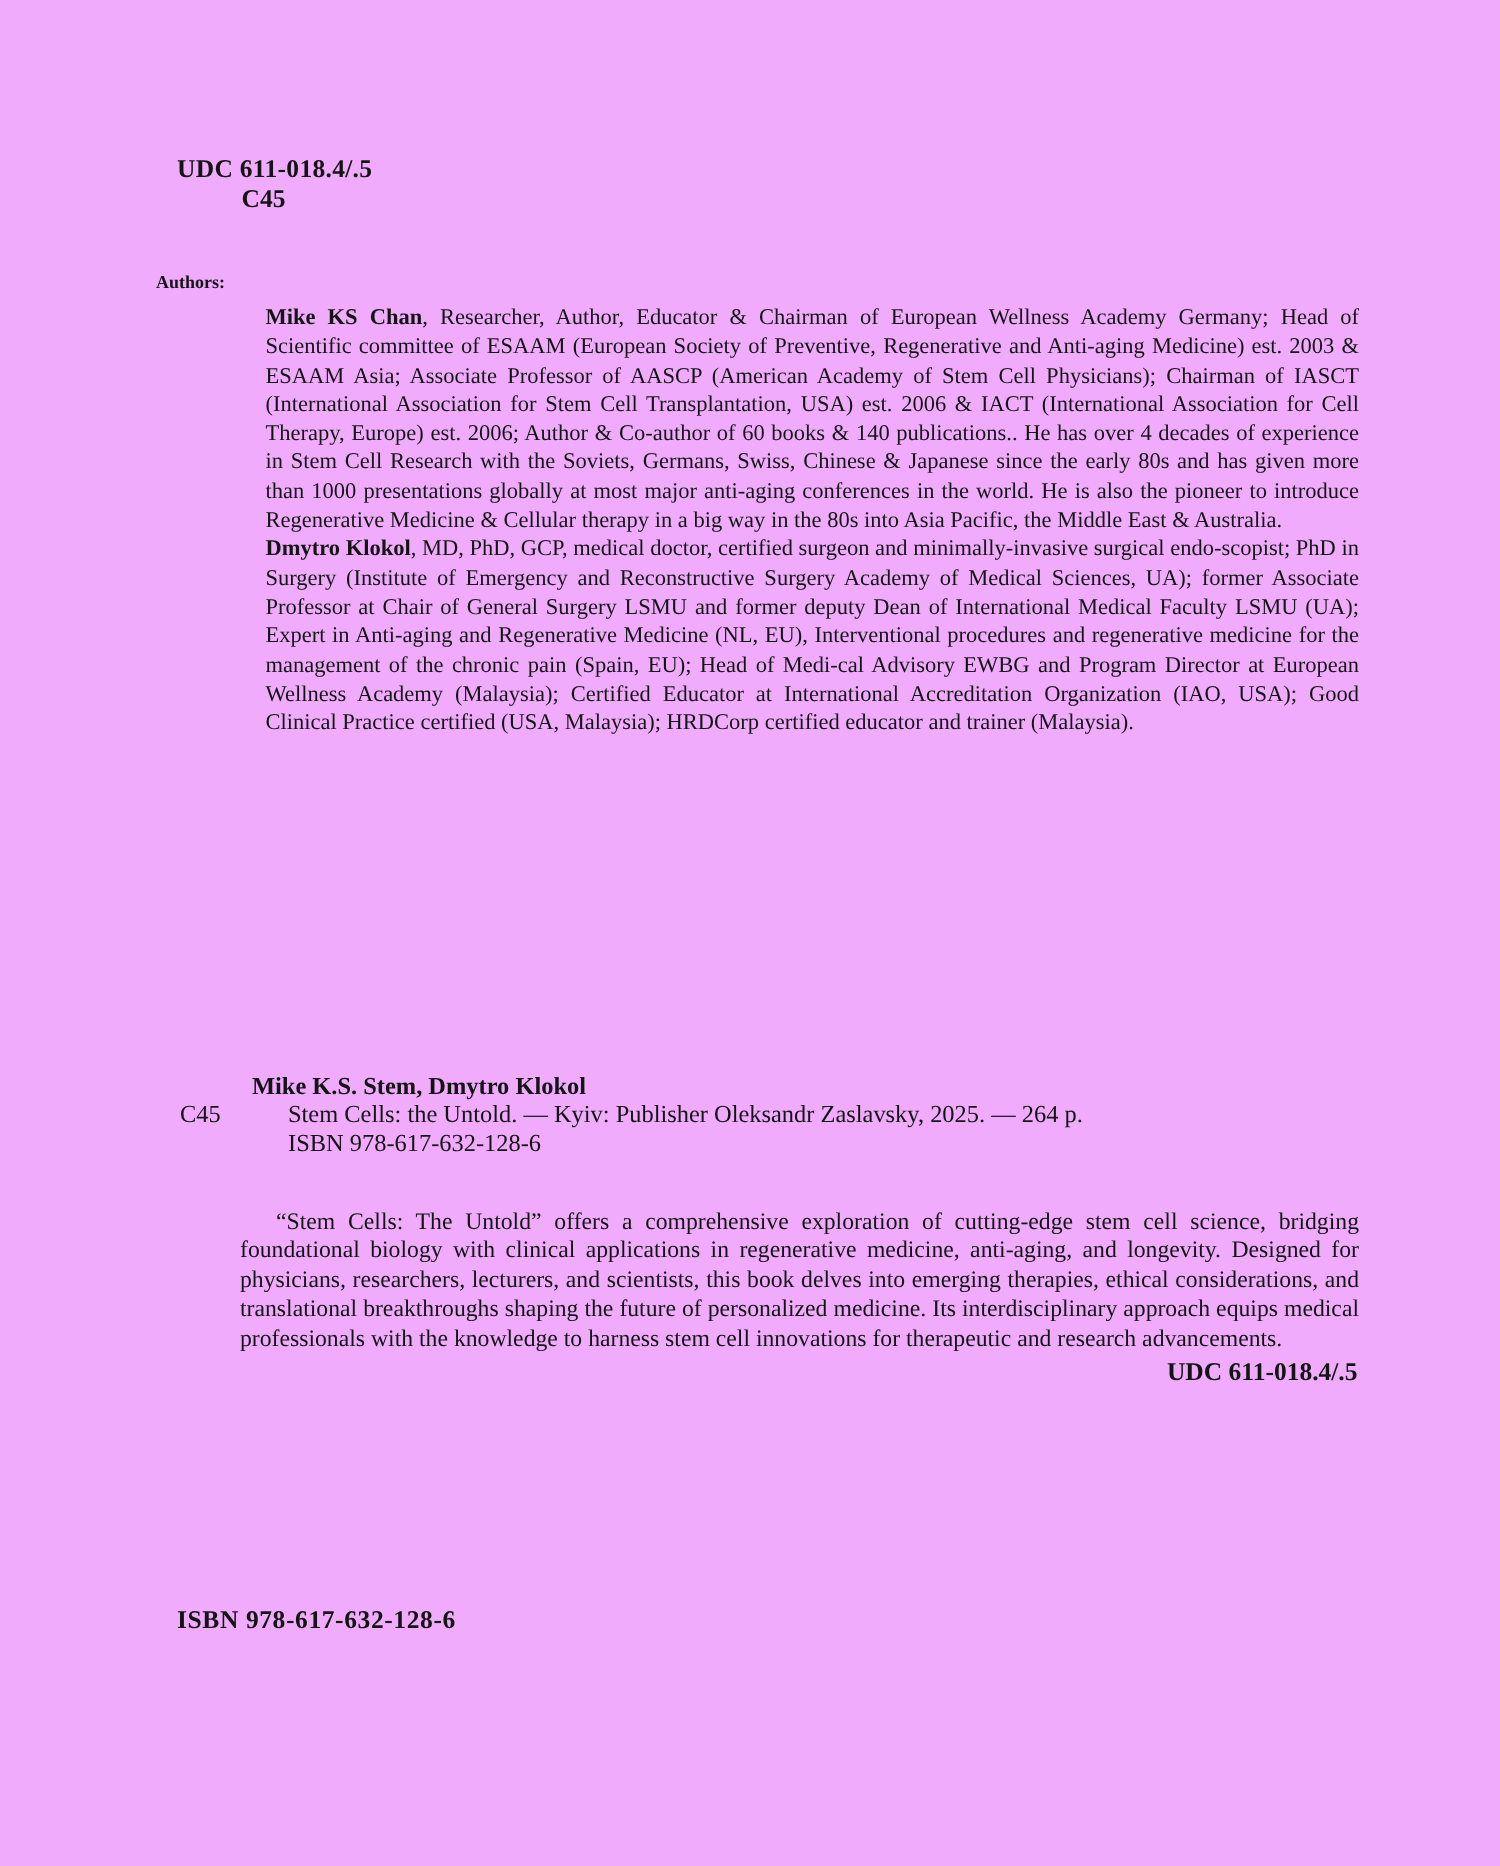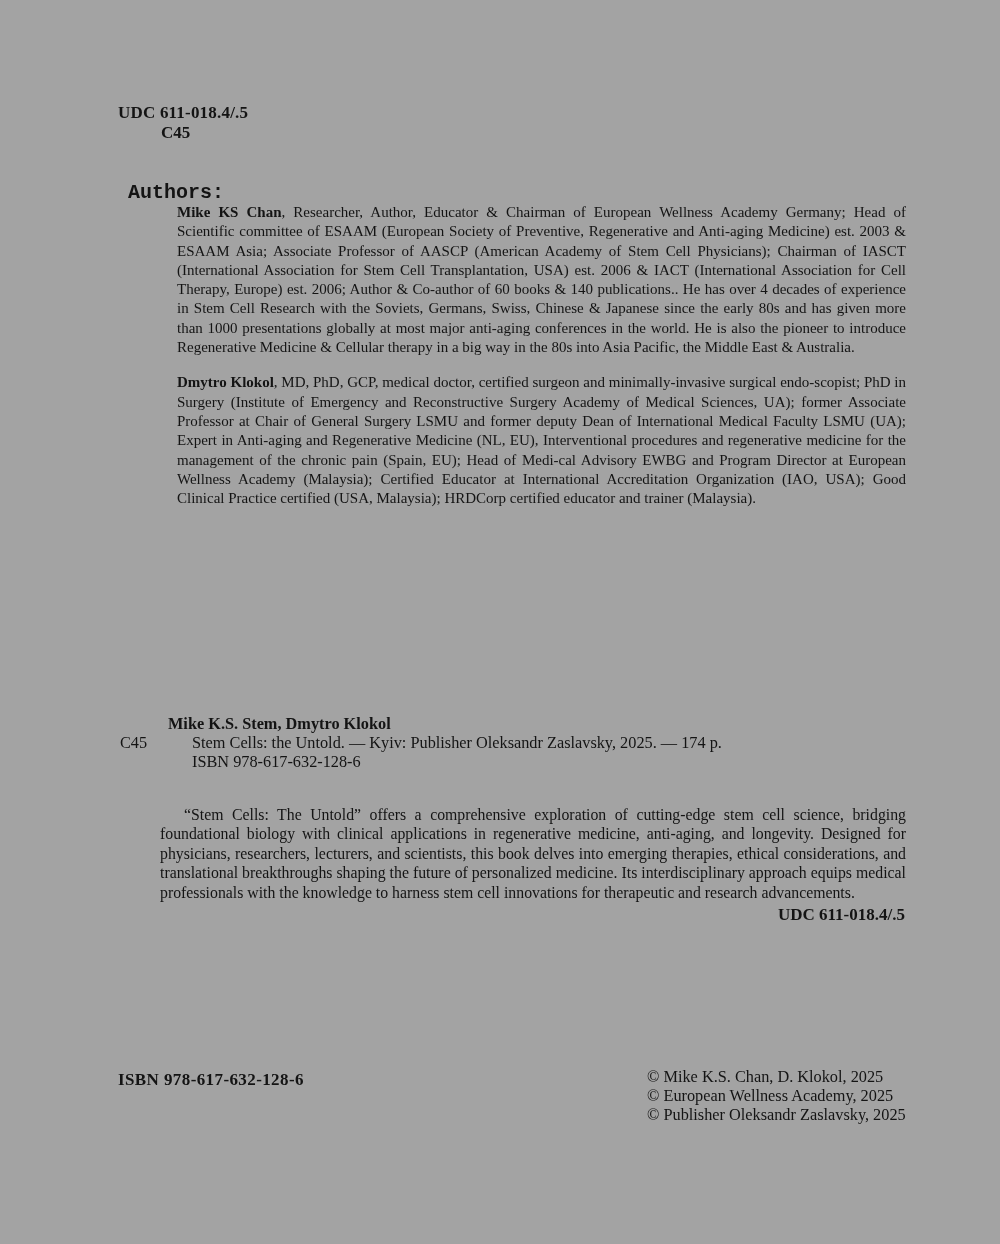--- a/index.html
+++ b/index.html
@@ -1,45 +1,45 @@
 <!DOCTYPE html>
 <html><head>
 <meta charset="utf-8">
 <style>
   * { margin: 0; padding: 0; box-sizing: border-box; }
   html, body { background: #ffffff; }
   .page {
     position: relative;
     width: 1000px;
     height: 1244px;
-    background: #a3a3a3;
+    background: #f0abfc;
     color: #141414;
     font-family: "Liberation Serif", "DejaVu Serif", serif;
     overflow: hidden;
   }
   .abs { position: absolute; }
   .udc-top {
     left: 118px; top: 103px;
     font-size: 17px; font-weight: bold; letter-spacing: 0.2px;
     white-space: nowrap;
   }
   .c45-top {
     left: 161px; top: 123px;
     font-size: 17px; font-weight: bold;
   }
   .authors-heading {
-    left: 128px; top: 181px;
-    font-size: 20px; font-weight: bold; font-family: Liberation Mono, monospace;
+    left: 104px; top: 181px;
+    font-size: 12px; font-weight: bold;
   }
   .bio-block {
     left: 177px; top: 203px; width: 729px;
     font-size: 15px; line-height: 19.3px;
     text-align: justify;
   }
-  .bio-block p + p { margin-top: 16px; }
+  .bio-block p + p { }
   .bio-name { font-weight: bold; }
   .cit-authors {
     left: 168px; top: 714px;
     font-size: 16.3px; font-weight: bold; white-space: nowrap;
   }
   .cit-code {
     left: 120px; top: 733px;
     font-size: 16.3px; white-space: nowrap;
   }
   .cit-title {
@@ -80,28 +80,23 @@
 
   <div class="abs authors-heading">Authors:</div>
 
   <div class="abs bio-block">
     <p><span class="bio-name">Mike KS Chan</span><span>, Researcher, Author, Educator &amp; Chairman of European Wellness Academy Germany; Head of Scientific committee of ESAAM (European Society of Preventive, Regenerative and Anti-aging Medicine) est. 2003 &amp; ESAAM Asia; Associate Professor of AASCP (American Academy of Stem Cell Physicians); Chairman of IASCT (International Association for Stem Cell Transplantation, USA) est. 2006 &amp; IACT (International Association for Cell Therapy, Europe) est. 2006; Author &amp; Co-author of 60 books &amp; 140 publications.. He has over 4 decades of experience in Stem Cell Research with the Soviets, Germans, Swiss, Chinese &amp; Japanese since the early 80s and has given more than 1000 presentations globally at most major anti-aging conferences in the world. He is also the pioneer to introduce Regenerative Medicine &amp; Cellular therapy in a big way in the 80s into Asia Pacific, the Middle East &amp; Australia.</span></p>
     <p><span class="bio-name">Dmytro Klokol</span><span>, MD, PhD, GCP, medical doctor, certified surgeon and minimally-invasive surgical endo-scopist; PhD in Surgery (Institute of Emergency and Reconstructive Surgery Academy of Medical Sciences, UA); former Associate Professor at Chair of General Surgery LSMU and former deputy Dean of International Medical Faculty LSMU (UA); Expert in Anti-aging and Regenerative Medicine (NL, EU), Interventional procedures and regenerative medicine for the management of the chronic pain (Spain, EU); Head of Medi-cal Advisory EWBG and Program Director at European Wellness Academy (Malaysia); Certified Educator at International Accreditation Organization (IAO, USA); Good Clinical Practice certified (USA, Malaysia); HRDCorp certified educator and trainer (Malaysia).</span></p>
   </div>
 
   <div class="abs cit-authors">Mike K.S. Stem, Dmytro Klokol</div>
   <div class="abs cit-code">C45</div>
-  <div class="abs cit-title">Stem Cells: the Untold. — Kyiv: Publisher Oleksandr Zaslavsky, 2025. — 174 p.</div>
+  <div class="abs cit-title">Stem Cells: the Untold. — Kyiv: Publisher Oleksandr Zaslavsky, 2025. — 264 p.</div>
   <div class="abs cit-isbn">ISBN 978-617-632-128-6</div>
 
   <div class="abs abstract">“Stem Cells: The Untold” offers a comprehensive exploration of cutting-edge stem cell science, bridging foundational biology with clinical applications in regenerative medicine, anti-aging, and longevity. Designed for physicians, researchers, lecturers, and scientists, this book delves into emerging therapies, ethical considerations, and translational breakthroughs shaping the future of personalized medicine. Its interdisciplinary approach equips medical professionals with the knowledge to harness stem cell innovations for therapeutic and research advancements.</div>
 
   <div class="abs udc-bottom">UDC 611-018.4/.5</div>
 
   <div class="abs footer-isbn">ISBN 978-617-632-128-6</div>
 
-  <div class="abs copyright-block">
-    <div>© Mike K.S. Chan, D. Klokol, 2025</div>
-    <div>© European Wellness Academy, 2025</div>
-    <div>© Publisher Oleksandr Zaslavsky, 2025</div>
-  </div>
 
 </div>
 
 </body></html>

